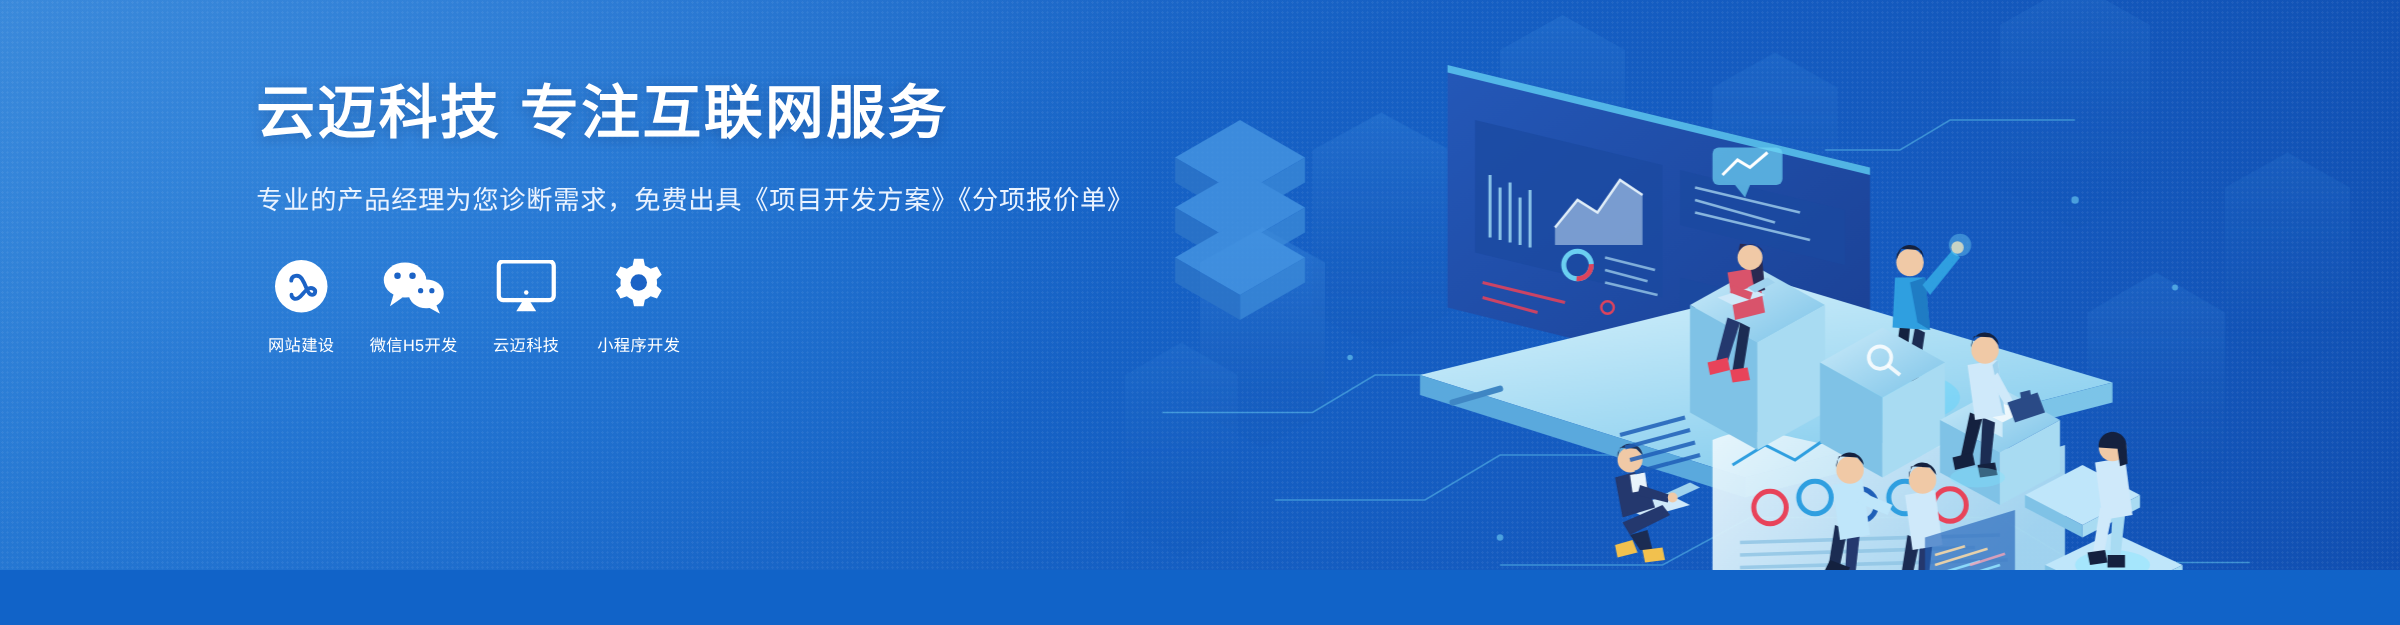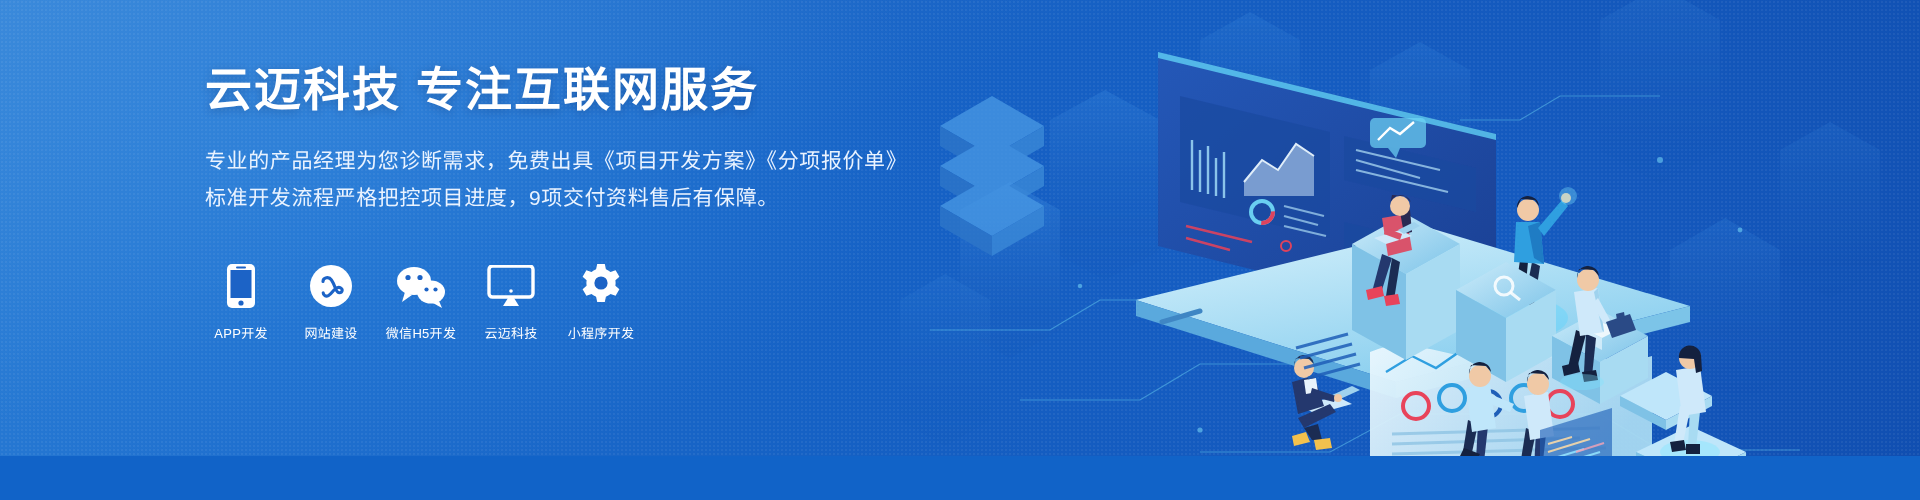--- a/index.html
+++ b/index.html
@@ -33,21 +33,21 @@
   #content{position:absolute;left:205px;top:62px;width:700px;}
   #title{
     color:#ffffff;font-size:47px;font-weight:bold;line-height:1.18;
     letter-spacing:2px;margin:0 0 26px 0;white-space:nowrap;
     text-shadow:0 2px 10px rgba(0,20,60,.22);
   }
   .sub{
     color:#eaf3ff;font-size:21px;line-height:1.74;letter-spacing:.6px;
     white-space:nowrap;margin:0;font-weight:normal;
   }
-  #subwrap{margin-bottom:46px;}
+  #subwrap{margin-bottom:26px;}
 
   
   #icons{display:flex;align-items:flex-start;gap:0;margin-top:8px;}
   .iconcell{
     width:72px;display:flex;flex-direction:column;align-items:center;
     margin-right:18px;
   }
   .iconbox{height:46px;display:flex;align-items:center;justify-content:center;}
   .iconlabel{
     margin-top:14px;color:#ffffff;font-size:13px;white-space:nowrap;
@@ -380,36 +380,24 @@
       </g>
     </svg>
   </div>
 
   <div id="content">
 
     <h1 id="title">云迈科技 专注互联网服务</h1>
 
     <div id="subwrap">
       <p class="sub">专业的产品经理为您诊断需求，免费出具《项目开发方案》《分项报价单》</p>
-      <p class="sub">标准开发流程严格把控项目进度，9项交付资料售后有保障。</p>
     </div>
 
     <div id="icons">
 
-      <div class="iconcell">
-        <div class="iconbox">
-          <svg width="30" height="46" viewBox="0 0 30 46">
-            <rect x="1" y="1" width="28" height="44" rx="5" fill="#ffffff"></rect>
-            <rect x="4.5" y="7" width="21" height="28" fill="#1c63c6"></rect>
-            <rect x="10" y="3.4" width="10" height="2" rx="1" fill="#1c63c6"></rect>
-            <circle cx="15" cy="40" r="2.6" fill="#1c63c6"></circle>
-          </svg>
-        </div>
-        <div class="iconlabel">APP开发</div>
-      </div>
 
       <div class="iconcell">
         <div class="iconbox">
           <svg width="44" height="44" viewBox="0 0 44 44">
             <circle cx="22" cy="22" r="21" fill="#ffffff"></circle>
             <path d="M14 17.5 c0 -4.2 6 -5.4 8.4 -1.6 c1.3 2 2.6 4.6 3.6 7.3
                      c1 2.8 2.4 5.6 4.6 5.6 c2.6 0 3.6 -3.4 1.2 -4.8
                      c-1.8 -1.1 -4.4 -0.4 -6.4 1.6 c-2 2 -3.6 4.8 -6 6
                      c-2.6 1.3 -5.2 -0.3 -5.2 -2.8" fill="none" stroke="#1c63c6" stroke-width="3.1" stroke-linecap="round"></path>
           </svg>

